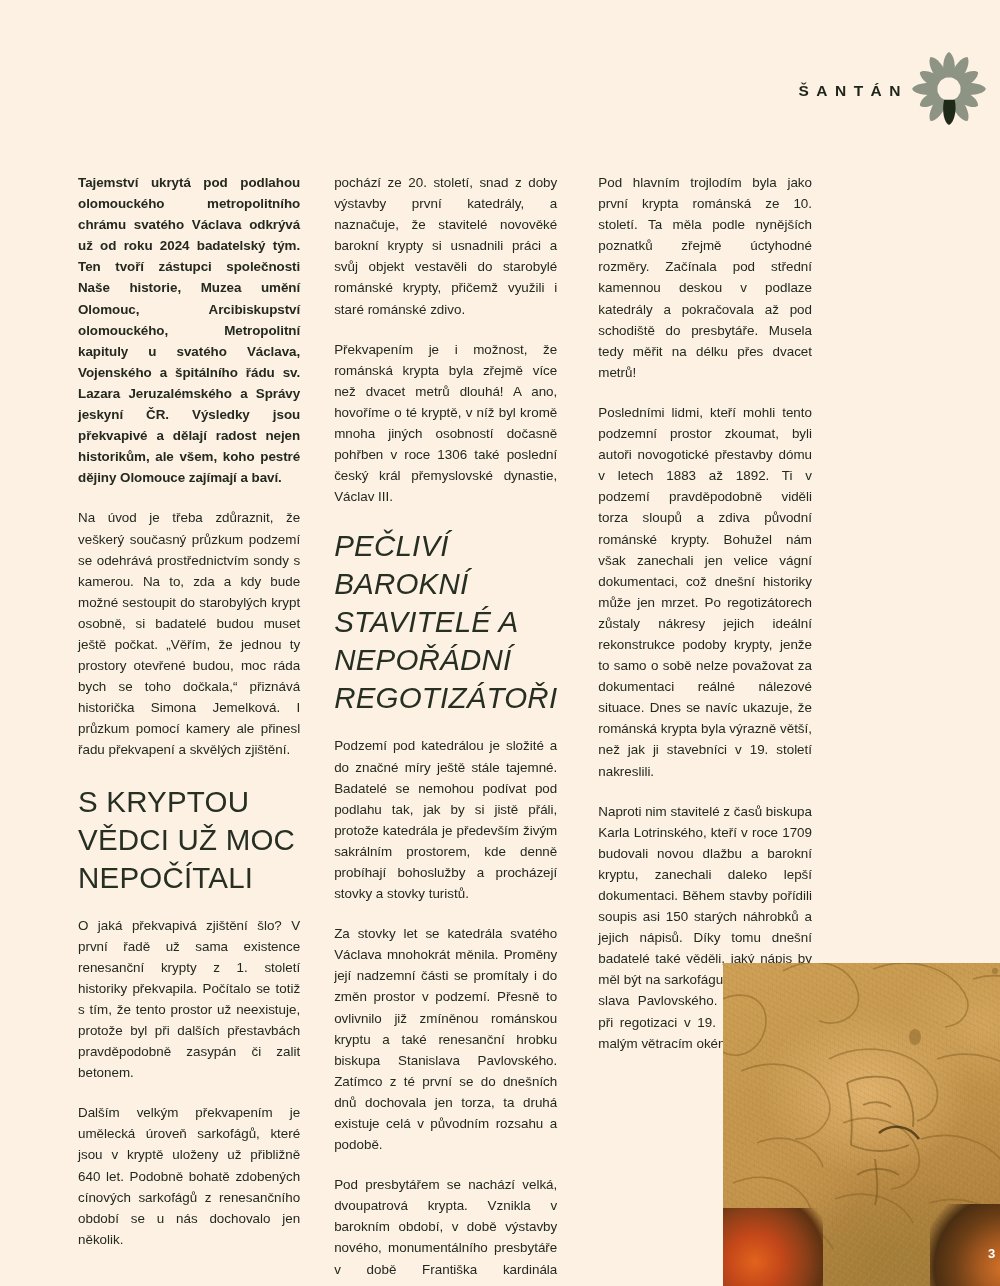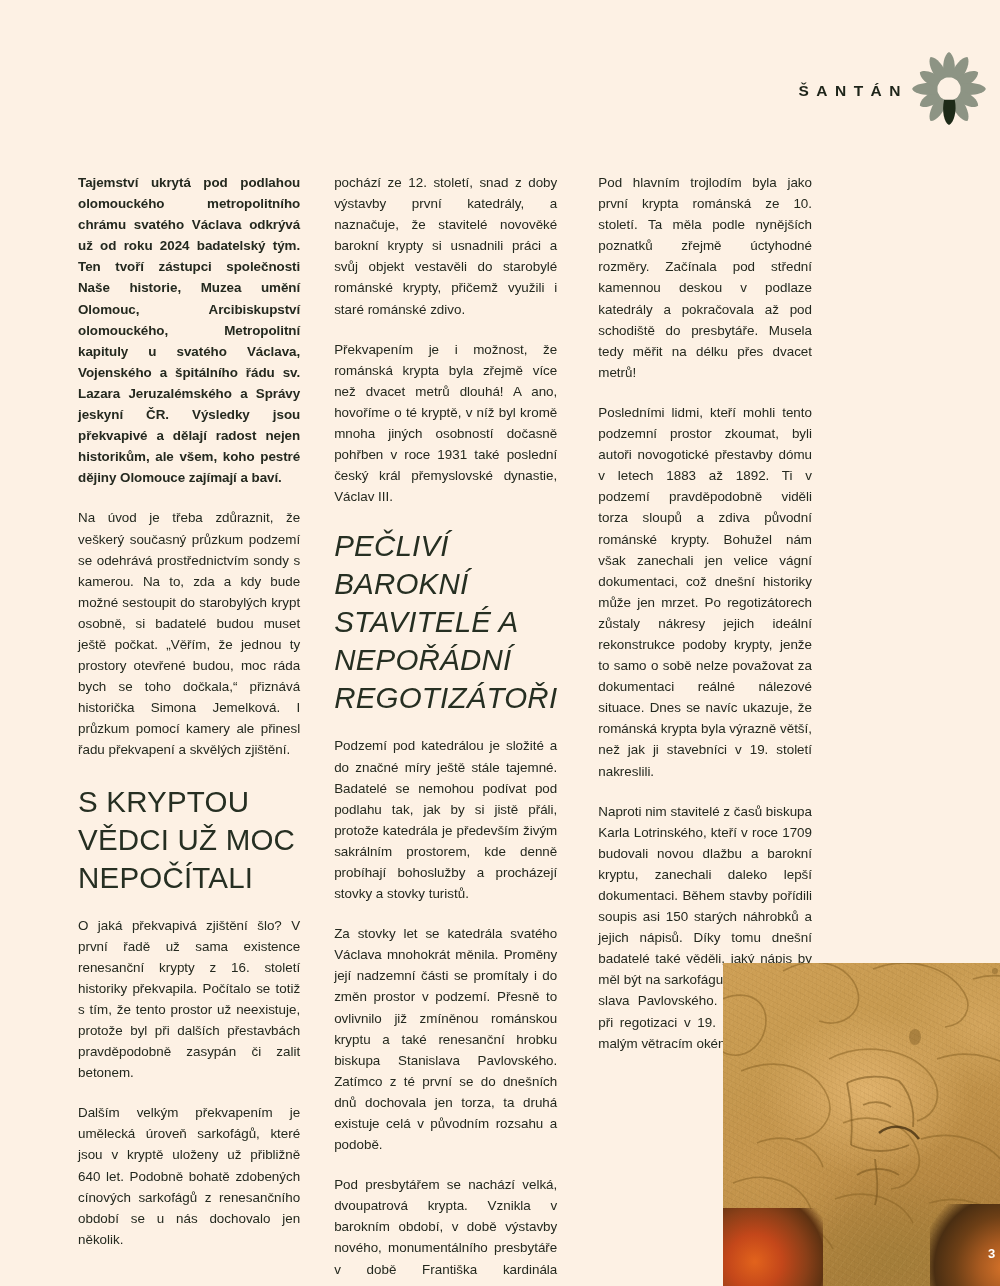--- a/index.html
+++ b/index.html
@@ -209,27 +209,27 @@
     </svg>
   </div>
 </header>
 
 <main class="page-body">
 
   <section class="column col-1">
     <p class="body-text lead">Tajemství ukrytá pod podlahou olomouc­kého metropolitního chrámu svatého Václava odkrývá už od roku 2024 bada­telský tým. Ten tvoří zástupci společnos­ti Naše historie, Muzea umění Olomouc, Arcibiskupství olomouckého, Metropolitní kapituly u svatého Václava, Vojenského a špitálního řádu sv. Lazara Jeruzalém­ského a Správy jeskyní ČR. Výsledky jsou překvapivé a dělají radost nejen historikům, ale všem, koho pestré dějiny Olomouce zajímají a baví.</p>
     <p class="body-text">Na úvod je třeba zdůraznit, že veškerý současný průzkum podzemí se odehrává prostřednictvím sondy s kamerou. Na to, zda a kdy bude možné sestoupit do starobylých krypt osobně, si badatelé budou muset ještě počkat. „Věřím, že jednou ty prostory otevřené budou, moc ráda bych se toho dočkala,“ přiznává historička Simona Jemelková. I průzkum pomocí kamery ale přinesl řadu překvapení a skvělých zjištění.</p>
     <h2 class="section-heading">S KRYPTOU VĚDCI UŽ MOC NEPOČÍTALI</h2>
-    <p class="body-text">O jaká překvapivá zjištění šlo? V první řadě už sama existence renesanční krypty z 16. století historiky překvapila. Počítalo se totiž s tím, že tento prostor už neexistuje, protože byl při dalších přestavbách pravděpodobně zasypán či zalit betonem.</p>
+    <p class="body-text">O jaká překvapivá zjištění šlo? V první řadě už sama existence renesanční krypty z 1. století historiky překvapila. Počítalo se totiž s tím, že tento prostor už neexistuje, protože byl při dalších přestavbách pravděpodobně zasypán či zalit betonem.</p>
     <p class="body-text">Dalším velkým překvapením je umělecká úroveň sarkofágů, které jsou v kryptě uloženy už přibližně 640 let. Podobně bohatě zdo­bených cínových sarkofágů z renesančního období se u nás dochovalo jen několik.</p>
   </section>
 
   <section class="column col-2">
-    <p class="body-text">pochází ze 12. století, snad z doby výstavby první katedrály, a naznačuje, že stavitelé novověké barokní krypty si usnadnili práci a svůj objekt vestavěli do starobylé románské krypty, přičemž využili i staré románské zdivo.</p>
-    <p class="body-text">Překvapením je i možnost, že románská krypta byla zřejmě více než dvacet metrů dlouhá! A ano, hovoříme o té kryptě, v níž byl kromě mnoha jiných osobností dočasně pohřben v roce 1931 také poslední český král přemys­lovské dynastie, Václav III.</p>
+    <p class="body-text">pochází ze 20. století, snad z doby výstavby první katedrály, a naznačuje, že stavitelé novověké barokní krypty si usnadnili práci a svůj objekt vestavěli do starobylé románské krypty, přičemž využili i staré románské zdivo.</p>
+    <p class="body-text">Překvapením je i možnost, že románská krypta byla zřejmě více než dvacet metrů dlouhá! A ano, hovoříme o té kryptě, v níž byl kromě mnoha jiných osobností dočasně pohřben v roce 1306 také poslední český král přemys­lovské dynastie, Václav III.</p>
     <h2 class="section-heading heading-tight">PEČLIVÍ BAROKNÍ STAVITELÉ A NEPOŘÁDNÍ REGOTIZÁTOŘI</h2>
     <p class="body-text">Podzemí pod katedrálou je složité a do značné míry ještě stále tajemné. Badatelé se nemohou podívat pod podlahu tak, jak by si jistě přáli, protože katedrála je především živým sakrál­ním prostorem, kde denně probíhají bohosluž­by a procházejí stovky a stovky turistů.</p>
     <p class="body-text">Za stovky let se katedrála svatého Václava mnohokrát měnila. Proměny její nadzemní části se promítaly i do změn prostor v pod­zemí. Přesně to ovlivnilo již zmíněnou román­skou kryptu a také renesanční hrobku biskupa Stanislava Pavlovského. Zatímco z té první se do dnešních dnů dochovala jen torza, ta druhá existuje celá v původním rozsahu a podobě.</p>
     <p class="body-text last">Pod presbytářem se nachází velká, dvoupatro­vá krypta. Vznikla v barokním období, v době výstavby nového, monumentálního presbytáře v době Františka kardinála Ditrichštejna. V jejím horním patře se i dnes někdy sloužívají mše a probíhají tady výstavy. Najdeme zde také pamětní desku, za níž se skrývá kovová schránka se srdcem arcibiskupa Rudolfa Jana Habsburského. V dolním patře jsou pak sarkofágy čtyř olomouckých biskupů včetně ziminěného slavného kardinála Ditrichštejna.</p>
   </section>
 
   <section class="column col-3">
     <p class="body-text">Pod hlavním trojlodím byla jako první krypta románská ze 10. století. Ta měla podle nyněj­ších poznatků zřejmě úctyhodné rozměry. Začínala pod střední kamennou deskou v podlaze katedrály a pokračovala až pod schodiště do presbytáře. Musela tedy měřit na délku přes dvacet metrů!</p>
     <p class="body-text">Posledními lidmi, kteří mohli tento podzemní prostor zkoumat, byli autoři novogotic­ké přestavby dómu v letech 1883 až 1892. Ti v podzemí pravděpodobně viděli torza slou­pů a zdiva původní románské krypty. Bohužel nám však zanechali jen velice vágní doku­mentaci, což dnešní historiky může jen mrzet. Po regotizátorech zůstaly nákresy jejich ideální rekonstrukce podoby krypty, jenže to samo o sobě nelze považovat za dokumentaci reálné nálezové situace. Dnes se navíc ukazuje, že románská krypta byla výrazně větší, než jak ji stavebníci v 19. století nakreslili.</p>
     <p class="body-text last">Naproti nim stavitelé z časů biskupa Karla Lotrinského, kteří v roce 1709 budovali no­vou dlažbu a barokní kryptu, zanechali daleko lepší dokumentaci. Během stavby pořídili sou­pis asi 150 starých náhrobků a jejich nápisů. Díky tomu dnešní badatelé také věděli, jaký nápis by měl být na sarkofágu biskupa Stani­slava Pavlovského. Jenže zedníci při regotizaci v 19. století bohužel malým větracím okénkem</p>

